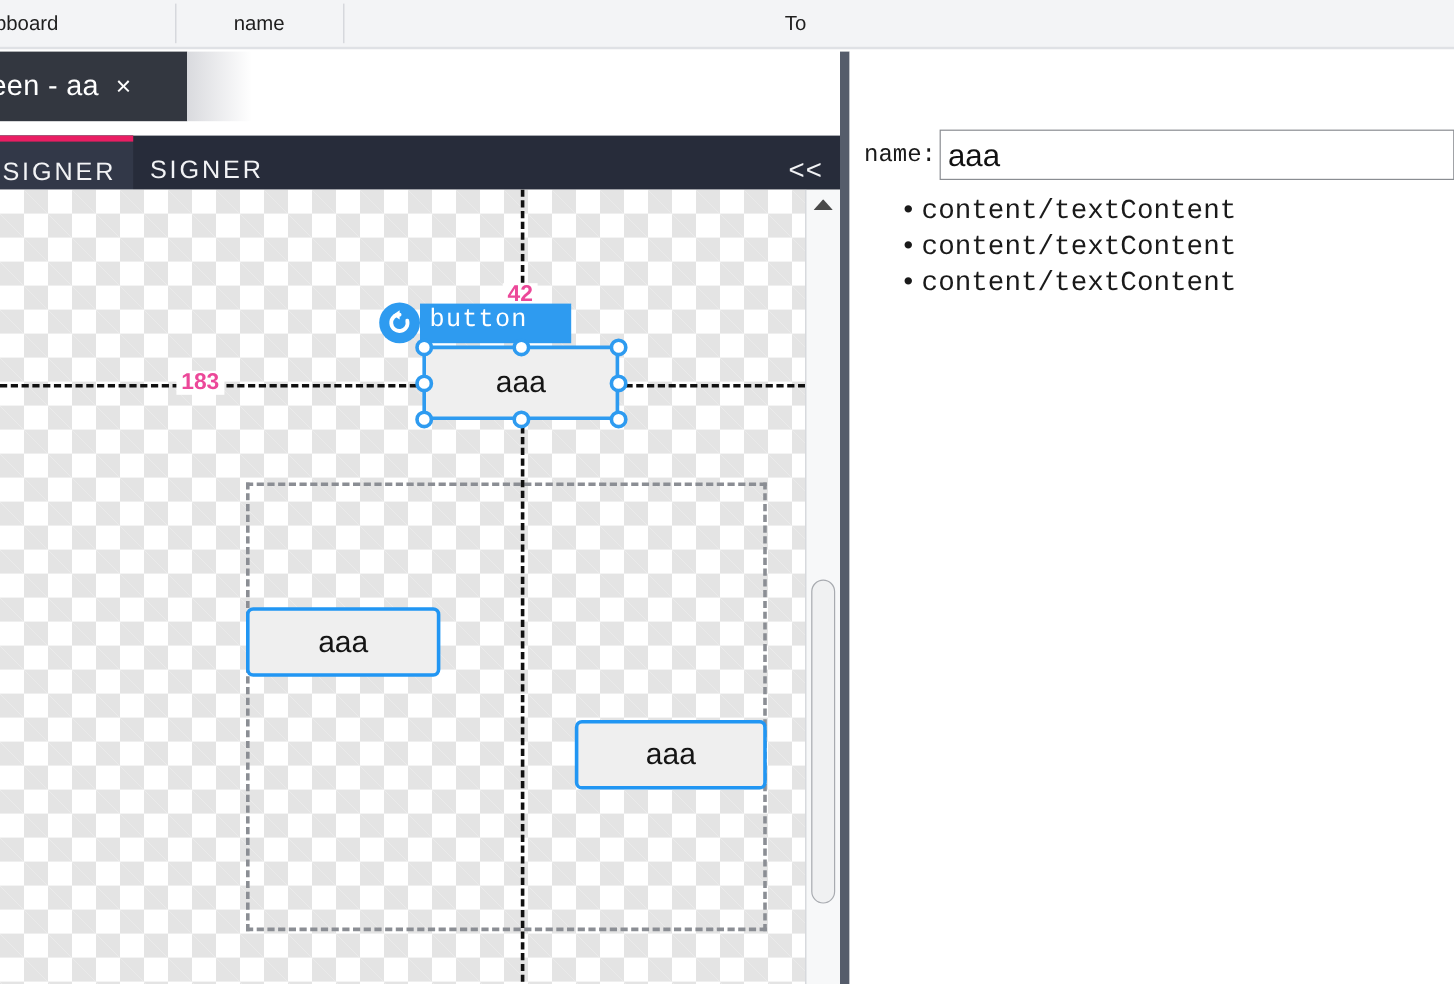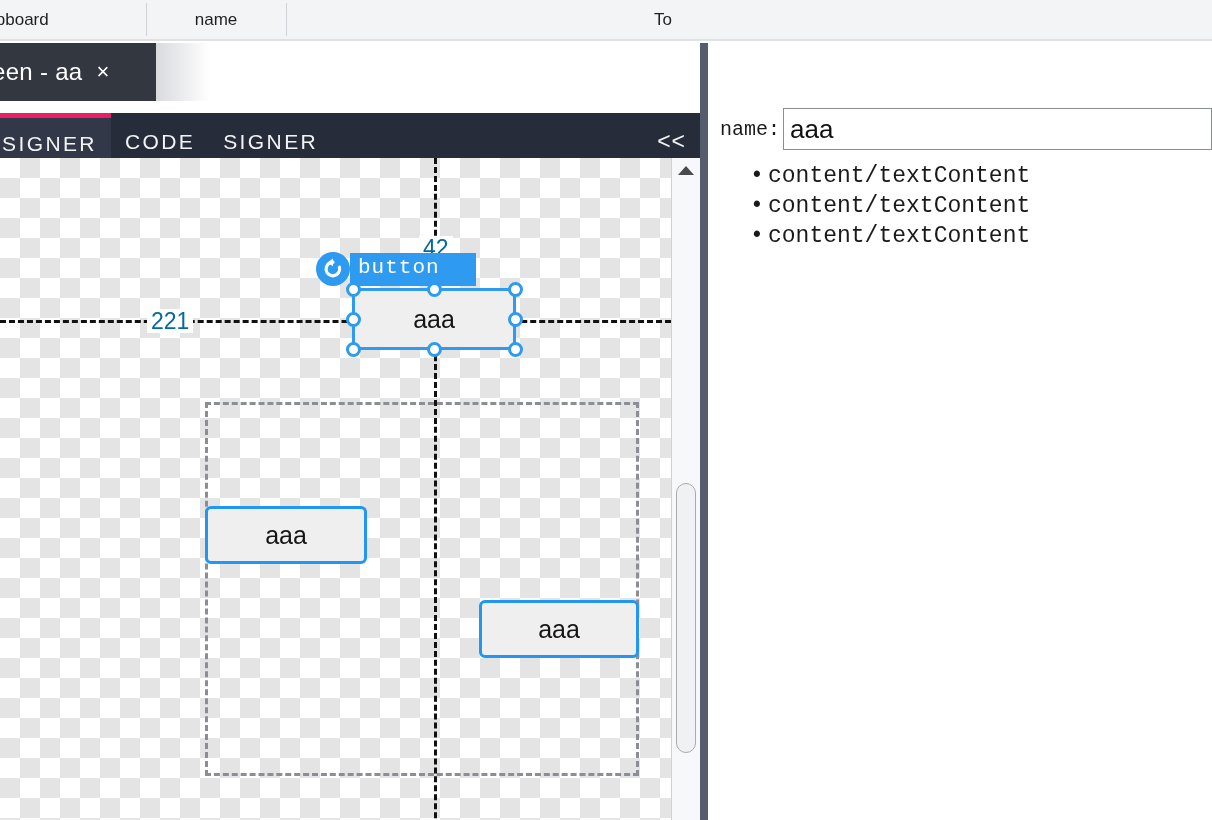--- a/index.html
+++ b/index.html
@@ -103,25 +103,26 @@
     border-top: 3px dashed #111111;
   }
   .container-box {
     position: absolute;
     border: 3px dashed #8b8e94;
   }
 
   .dim-label {
     position: absolute;
     background: #ffffff;
-    color: #0369a1;
-    font-size: 23px;
+    color: #ec4899;
+    font-size: 19px;
     font-family: "Liberation Sans", sans-serif;
     padding: 0 4px;
     line-height: 1.05;
+    font-weight: bold;
   }
 
   
   .widget {
     position: absolute;
     background: #efefef;
     border: 3px solid #2196f3;
     border-radius: 6px;
     display: flex; align-items: center; justify-content: center;
     font-size: 25px; color: #151515;
@@ -252,40 +253,37 @@
         <span class="tab-close">×</span>
       </div>
       <div class="tab-fade"></div>
     </div>
 
     <div class="modebar">
       <div class="mode-item active">
         <span class="mode-text">SIGNER</span>
       </div>
       <div class="mode-item">
-        <span>CODE</span>
-      </div>
-      <div class="mode-item">
         <span>SIGNER</span>
       </div>
       <div class="collapse-btn">
         <span>&lt;&lt;</span>
       </div>
     </div>
 
     <div class="canvas-wrap">
       <div class="canvas">
 
         <div class="container-box" style="left:205px; top:244px; width:434px; height:374px;"></div>
 
         <div class="guide-v" style="left:434px;"></div>
         <div class="guide-h" style="top:162px;"></div>
 
         <div class="dim-label" style="left:419px; top:78px;">42</div>
-        <div class="dim-label" style="left:147px; top:151px;">221</div>
+        <div class="dim-label" style="left:147px; top:151px;">183</div>
 
         <div class="sel-badge" style="left:350px; top:95px; width:126px; height:33px;">
           <span>button</span>
         </div>
         <div class="rotate-icon" style="left:316px; top:94px;">
           <svg width="24" height="24" viewBox="0 0 24 24" aria-hidden="true">
             <path d="M12 5.2 A6.8 6.8 0 1 0 18.4 10.2" fill="none" stroke="#ffffff" stroke-width="3.2" stroke-linecap="round"></path>
             <polygon points="12,1.6 12,9.2 6.4,5.4" fill="#ffffff"></polygon>
           </svg>
         </div>

